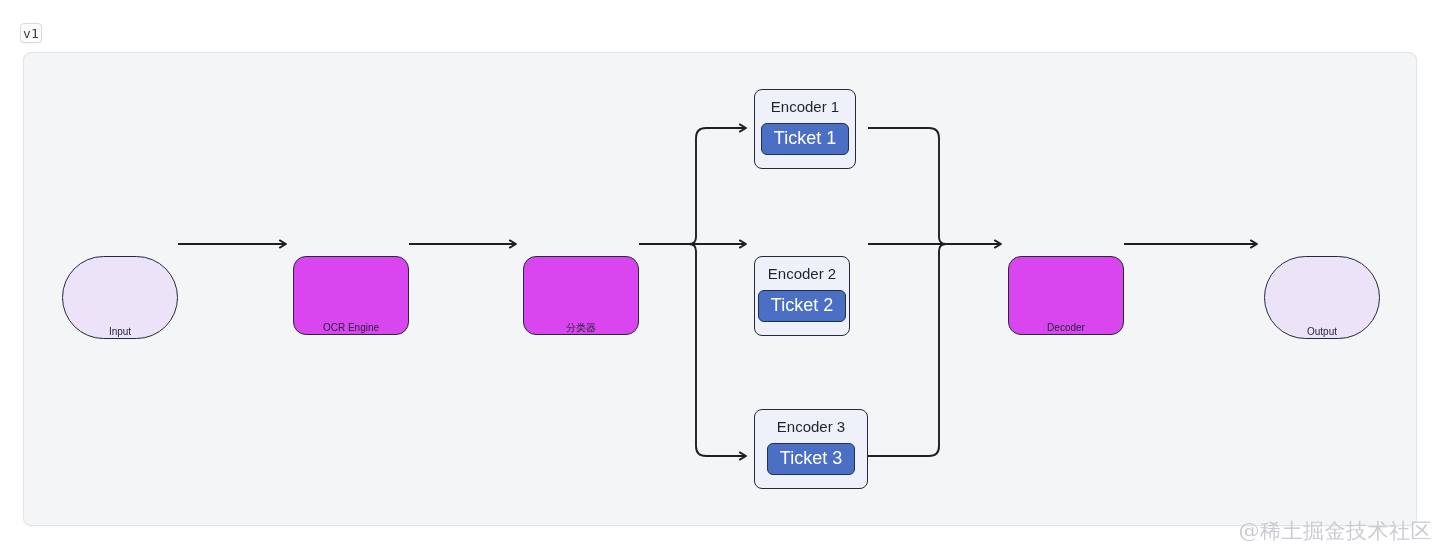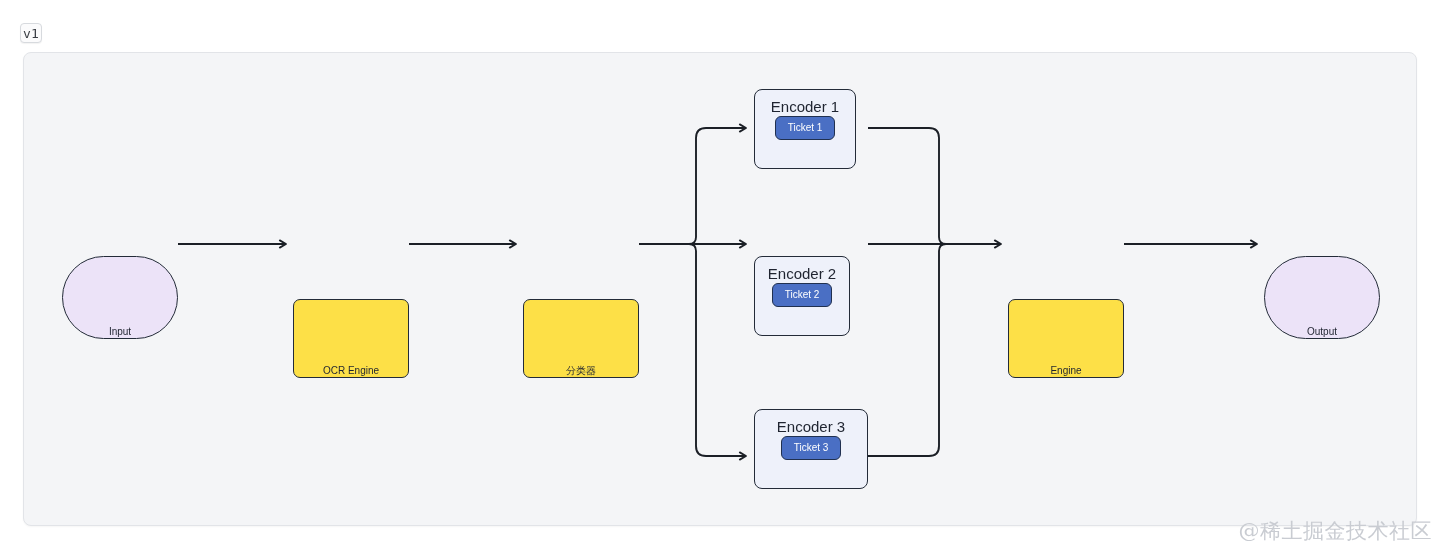--- a/index.html
+++ b/index.html
@@ -83,23 +83,22 @@
     line-height: 1.2;
     text-align: center;
   }
 
   .node-stadium {
     background: #ece3f8;
     border-radius: 60px;
   }
 
   .node-rect {
-    background: #fde047;
-    border-radius: 7px;
-    margin-top: 43px;
+    background: #d946ef;
+    border-radius: 13px;
   }
 
   
   .subgraph {
     position: absolute;
     box-sizing: border-box;
     background: #eef1fa;
     border: 1.7px solid #232b38;
     border-radius: 8px;
     display: flex;
@@ -108,27 +107,27 @@
   }
   .subgraph-title {
     font-size: 15px;
     color: #1f2430;
     margin-top: 9px;
     line-height: 1.1;
     white-space: nowrap;
   }
   .ticket {
     box-sizing: border-box;
-    margin-top: 0;
+    margin-top: 7px;
     padding: 5px 12px 6px 12px;
     background: #4a6fc4;
     border: 1.8px solid #20304f;
     border-radius: 6px;
     color: #ffffff;
-    font-size: 10px;
+    font-size: 18px;
     line-height: 1.1;
     white-space: nowrap;
   }
 
   
   .watermark {
     position: absolute;
     right: 8px;
     bottom: 4px;
     font-family: "DejaVu Serif", "Liberation Serif", serif;
@@ -202,21 +201,21 @@
       <div class="subgraph-title">Encoder 2</div>
       <div class="ticket">Ticket 2</div>
     </div>
 
     <div class="subgraph" style="left:730px; top:356px; width:114px; height:80px;">
       <div class="subgraph-title">Encoder 3</div>
       <div class="ticket">Ticket 3</div>
     </div>
 
     <div class="node node-rect" style="left:984px; top:203px; width:116px; height:79px;">
-      <span>Engine</span>
+      <span>Decoder</span>
     </div>
 
     <div class="node node-stadium" style="left:1240px; top:203px; width:116px; height:83px;">
       <span>Output</span>
     </div>
 
   </div>
 </div>
 
 <div class="watermark">@稀土掘金技术社区</div>

